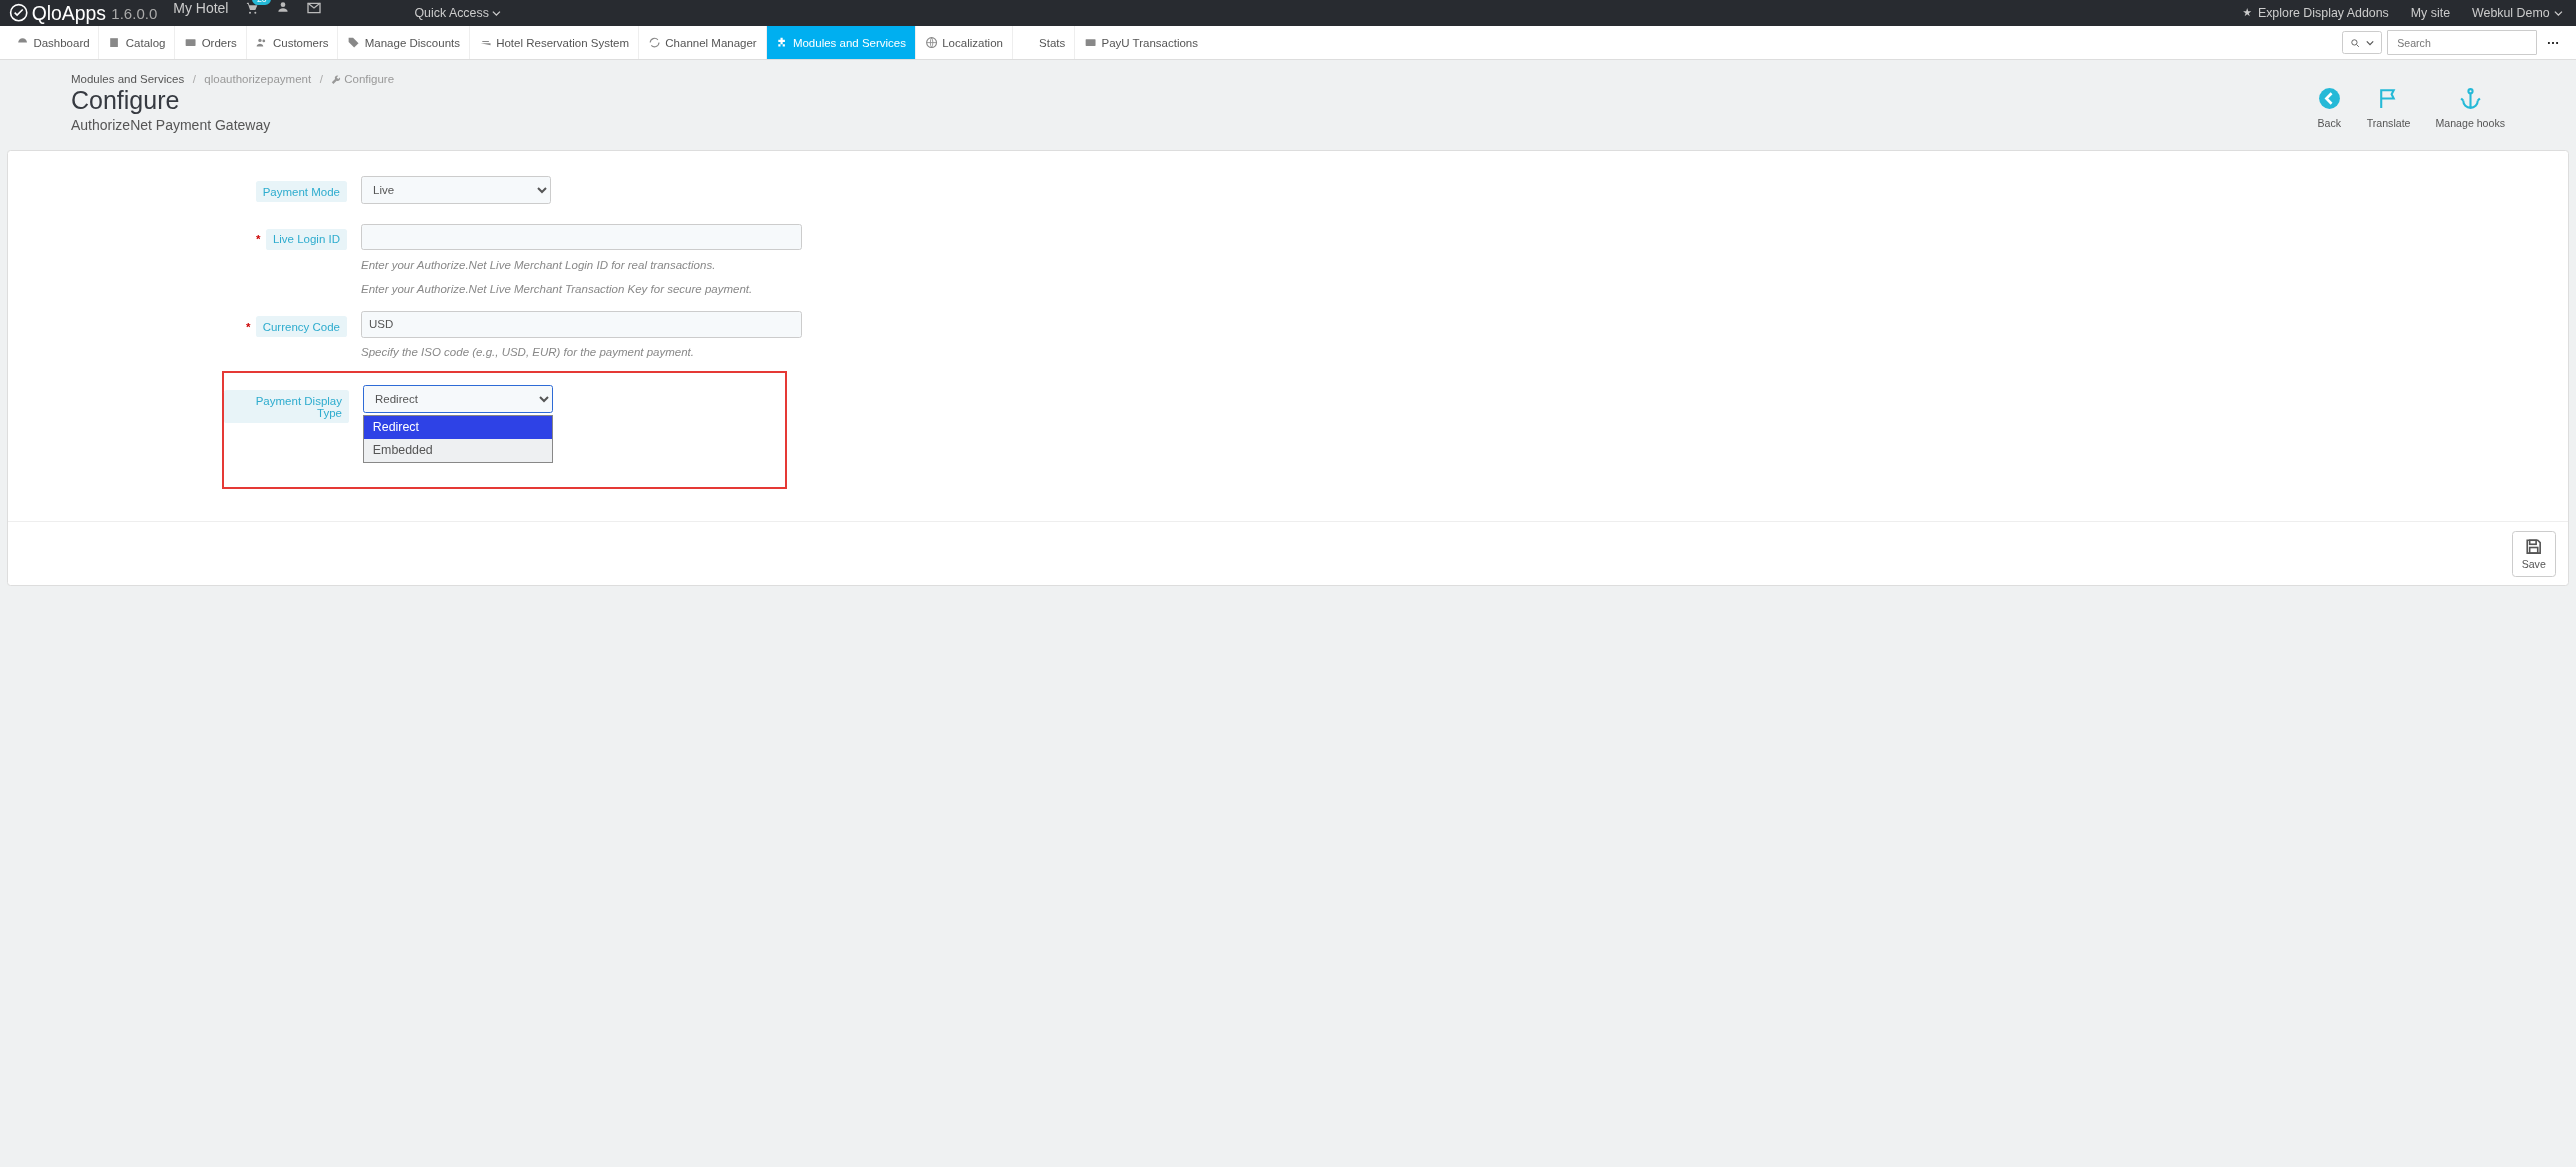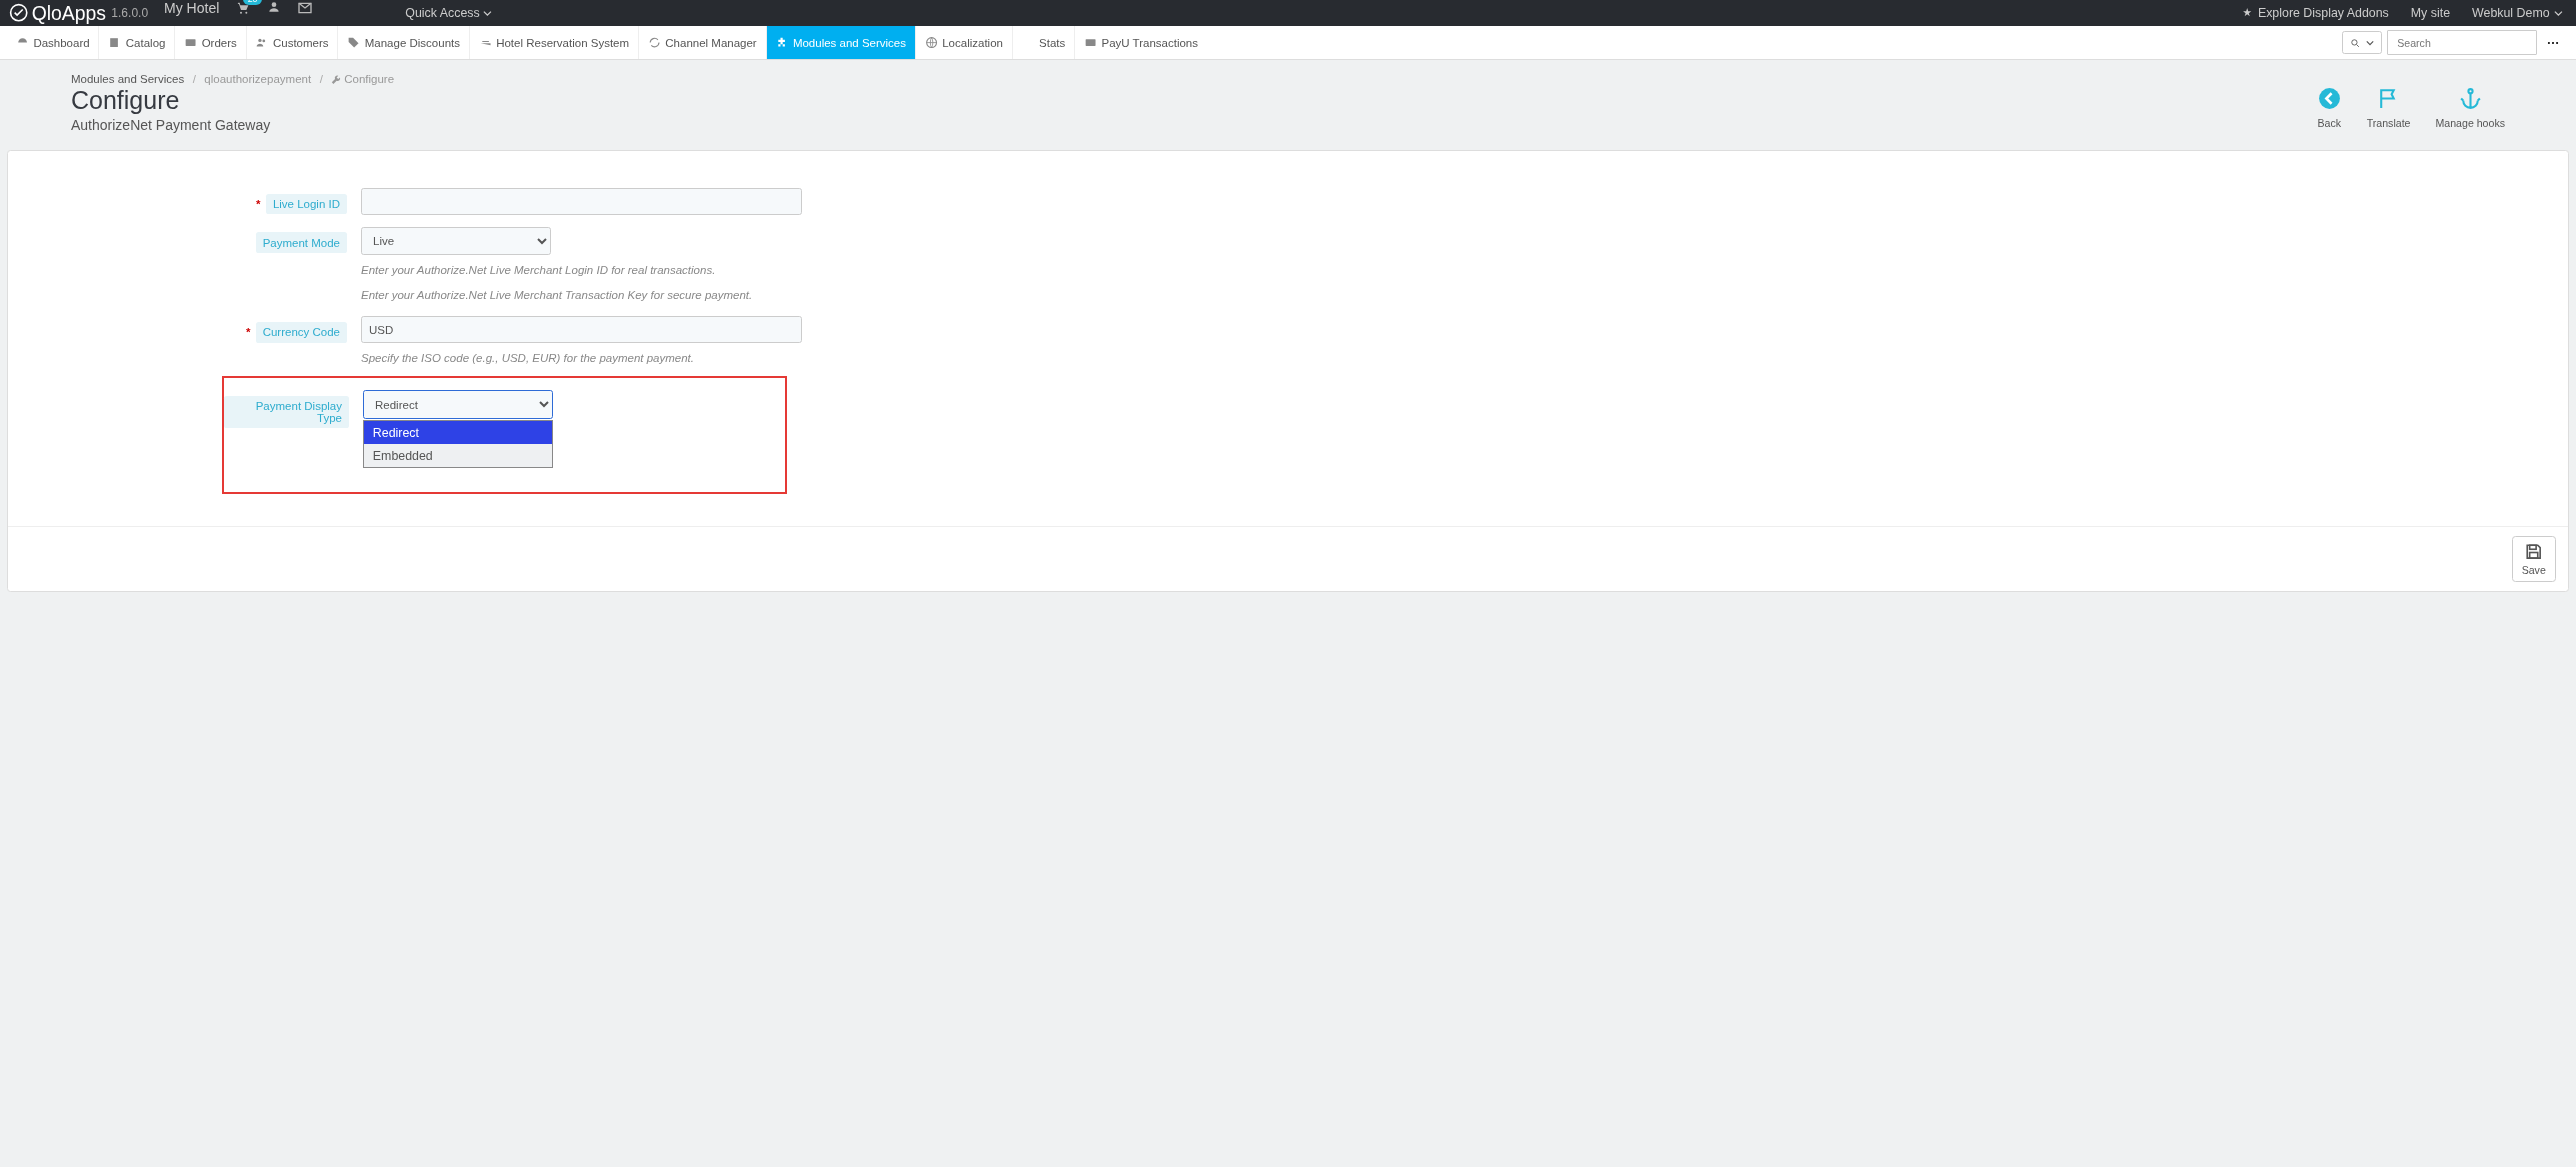--- a/index.html
+++ b/index.html
@@ -2,21 +2,21 @@
 <html style="font-size:14px"><head>
 <meta charset="utf-8">
 <style>
   * { box-sizing: border-box; margin: 0; padding: 0; }
   body { font-family: -apple-system, "Helvetica Neue", Helvetica, Arial, sans-serif; font-size: 11.5px; color: #555; background: #eff1f2; }
 
   
   .topbar { background: #282b30; color: #fff; height: 26px; display: flex; padding: 0 8.8px; }
   .topbar .logo { display: flex; align-items: center; font-weight: 300; font-size: 19.4px; color: #fff; }
   .topbar .logo .check { width: 19.4px; height: 19.4px; margin-right: 3.5px; }
-  .topbar .version { font-size: 12px; color: #aaa; margin-left: 5.3px; }
+  .topbar .version { font-size: 15px; color: #aaa; margin-left: 5.3px; }
   .topbar .hotel { margin-left: 16px; font-size: 14px; color: #ccc; }
   .topbar .icon { position: relative; color: #bbb; margin-left: 16px; cursor: pointer; }
   .topbar .cart-badge { position: absolute; top: -7px; right: -10.6px; background: #25b9d7; color: #fff; border-radius: 8.8px; font-size: 8.8px; padding: 0.9px 4.4px; }
   .topbar .quick { margin-left: 92px; color: #ccc; font-size: 12.4px; cursor: pointer; display:flex; align-items:center;}
   .topbar .spacer { flex: 1; }
   .topbar .right-item { color: #ccc; font-size: 12.4px; margin-right: 22px; cursor: pointer; display:flex; align-items:center;}
   .topbar svg { display: block; }
 
   
   .navtabs { background: #fff; border-bottom: 0.9px solid #ddd; display: flex; align-items: stretch; padding: 0 7px; height: 34px; }
@@ -258,32 +258,32 @@
         <span>Manage hooks</span>
       </div>
     </div>
   </div>
 </div>
 
 <div class="content">
   <div class="panel">
     <div class="panel-body">
 
-      <div class="form-row" style="margin-top:12.4px">
-        <div class="form-label"><span class="req">*</span><span class="lbl">Live Login ID</span></div>
-        <div class="form-control-wrap"><input class="form-control" style=""></div>
-      </div>
-
       <div class="form-row">
         <div class="form-label"><span class="lbl">Payment Mode</span></div>
         <div class="form-control-wrap narrow">
           <select class="form-control">
             <option>Live</option>
           </select>
         </div>
+      </div>
+
+      <div class="form-row" style="margin-top:12.4px">
+        <div class="form-label"><span class="req">*</span><span class="lbl">Live Login ID</span></div>
+        <div class="form-control-wrap"><input class="form-control" style=""></div>
       </div>
       <div class="help-text">Enter your Authorize.Net Live Merchant Login ID for real transactions.</div>
 
       <div class="help-text">Enter your Authorize.Net Live Merchant Transaction Key for secure payment.</div>
 
       <div class="form-row">
         <div class="form-label"><span class="req">*</span><span class="lbl">Currency Code</span></div>
         <div class="form-control-wrap"><input class="form-control" value="USD" style=""></div>
       </div>
       <div class="help-text">Specify the ISO code (e.g., USD, EUR) for the payment payment.</div>

